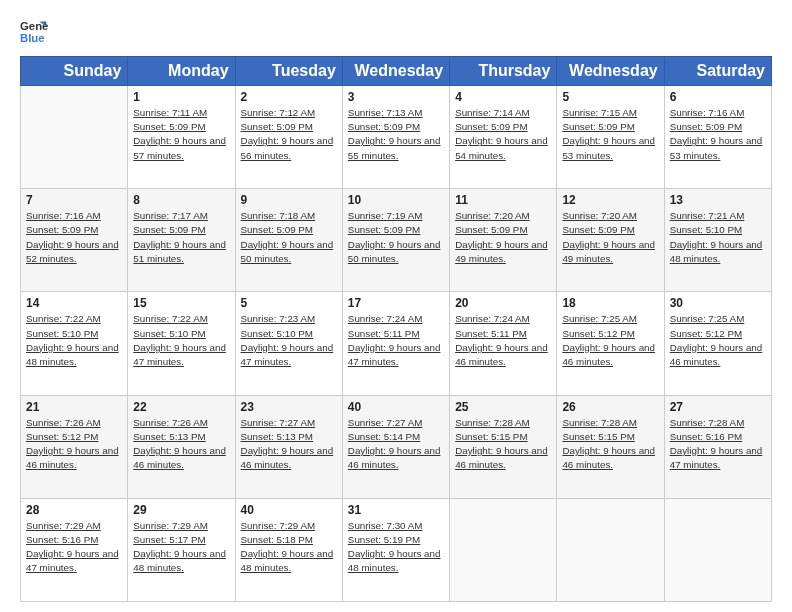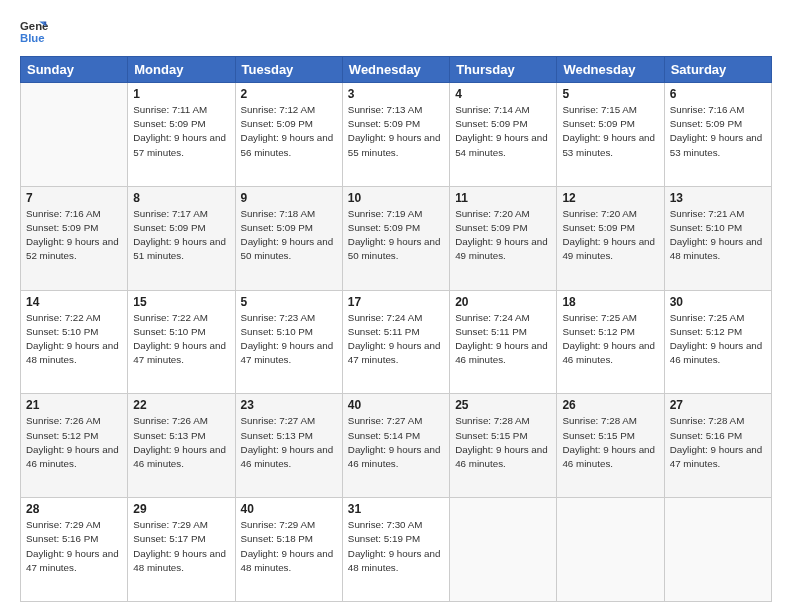--- a/index.html
+++ b/index.html
@@ -61,22 +61,22 @@
     .calendar {
       width: 100%;
       border-collapse: collapse;
       flex: 1;
       font-size: 10.5px;
     }
     .calendar thead tr th {
       background-color: #3a6bbf;
       color: #fff;
       padding: 5px 6px;
-      text-align: left;
-      font-size: 13px;
+      text-align: right;
+      font-size: 16px;
       font-weight: bold;
       border: 1px solid #2e5aa8;
     }
     .calendar tbody tr td {
       border: 1px solid #ccc;
       vertical-align: top;
       padding: 4px 5px;
       width: 107px;
       min-height: 72px;
       height: 90px;
@@ -84,20 +84,21 @@
     .cell-day {
       font-size: 12px;
       font-weight: bold;
       color: #222;
       margin-bottom: 2px;
     }
     .cell-info {
       font-size: 9.8px;
       color: #333;
       line-height: 1.45;
+      text-decoration: underline;
     }
     .empty-cell {
       background: #f9f9f9;
     }
     .row-shade {
       background: #f5f5f5;
     }
   </style>
 </head>
 <body>

